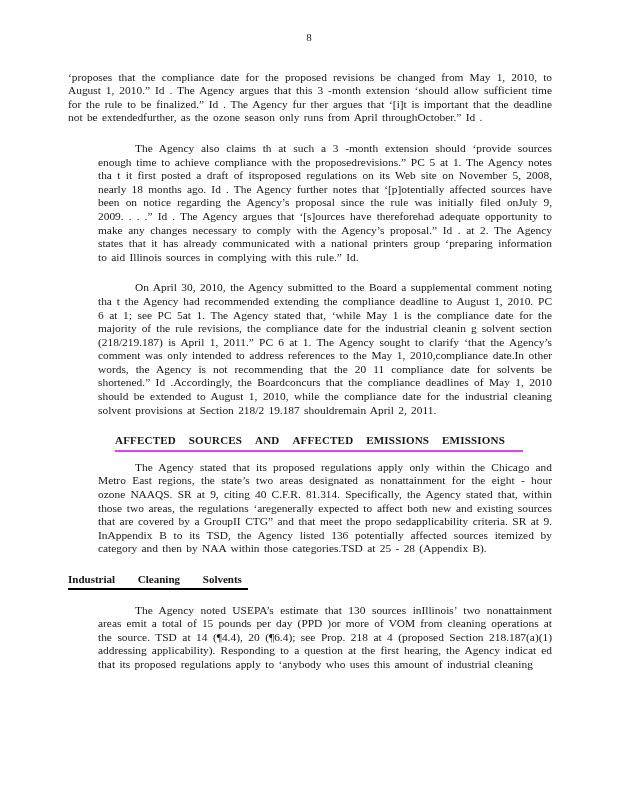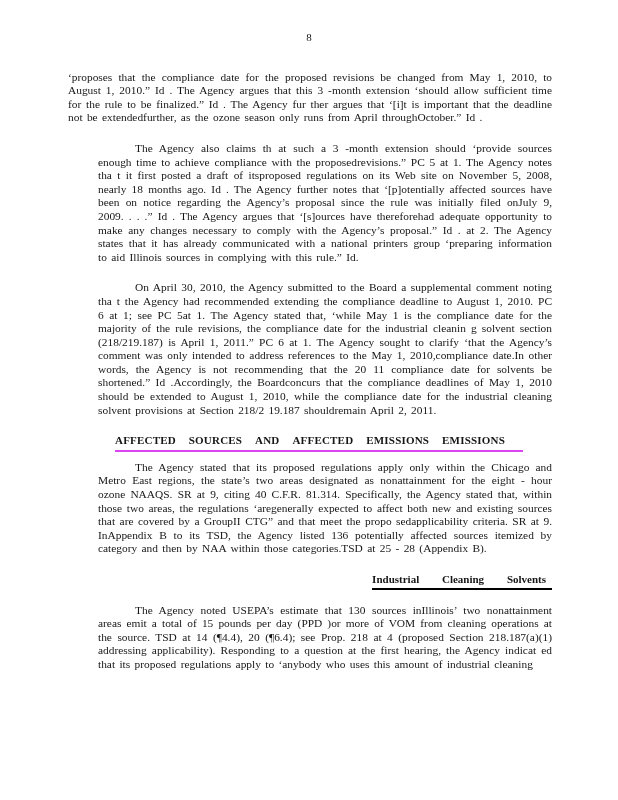--- a/index.html
+++ b/index.html
@@ -45,21 +45,20 @@
     font-size: 11px;
     width: 390px;
     margin: 12px 0 9px 47px;
     padding-right: 18px;
     padding-bottom: 2px;
     border-bottom: 2px solid #d946ef;
     letter-spacing: 0.2px;
   }
   .subheading-wrap {
     margin: 2px 0 14px 0;
-    text-align: right;
   }
   .subheading {
     display: inline-block;
     font-weight: bold;
     font-size: 11px;
     word-spacing: 20px;
     padding-right: 6px;
     padding-bottom: 1px;
     border-bottom: 2px solid #000;
   }

